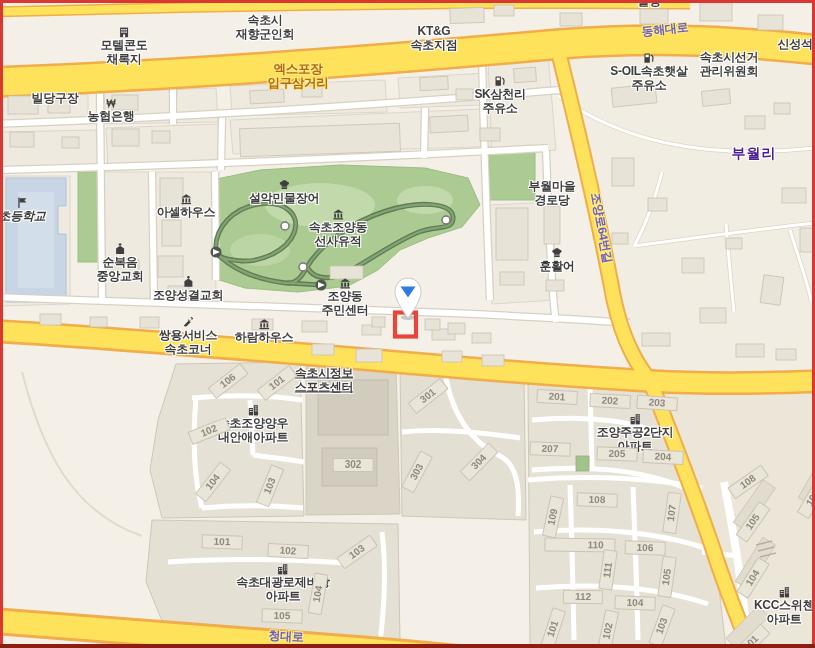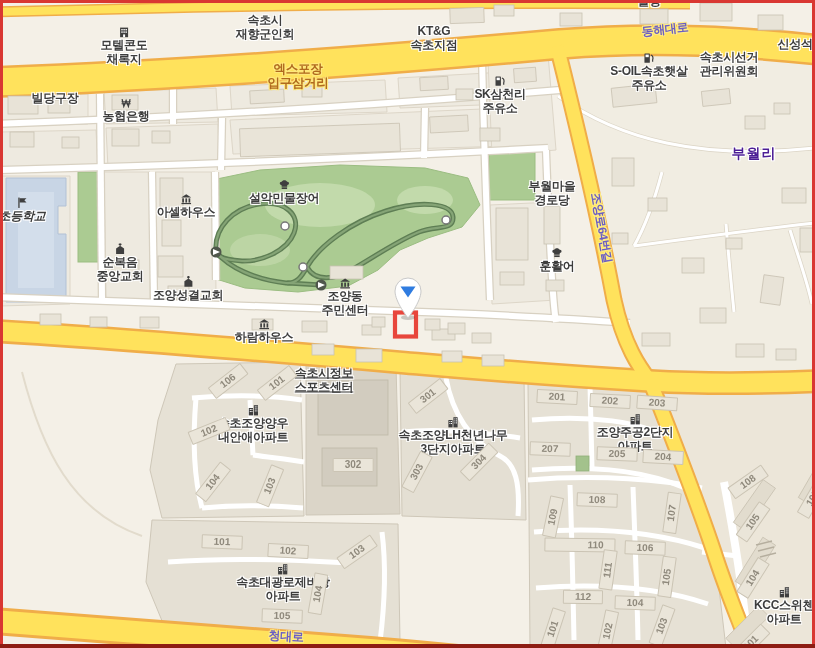--- a/index.html
+++ b/index.html
@@ -381,21 +381,21 @@
       <div class="label poi" style="left: 500px; top: 95px;">
         <svg viewBox="0 0 12 12" class="picon">
           <use href="#i-gas"></use>
         </svg>
         <span>SK삼천리</span>
         <span>주유소</span>
       </div>
       <div class="label poi" style="left: 55px; top: 99px;">
         <span>빌당구장</span>
       </div>
-      <div class="label poi" style="left: 111px; top: 110px; margin-left: 15px;">
+      <div class="label poi" style="left: 111px; top: 110px;">
         <svg viewBox="0 0 12 12" class="picon">
           <use href="#i-bank"></use>
         </svg>
         <span>농협은행</span>
       </div>
       <div class="label poi" style="left: 284px; top: 144px; margin-top: 48px;">
         <svg viewBox="0 0 12 12" class="picon">
           <use href="#i-restaurant"></use>
         </svg>
         <span>설악민물장어</span>
@@ -434,50 +434,57 @@
         </svg>
         <span>순복음</span>
         <span>중앙교회</span>
       </div>
       <div class="label poi" style="left: 188px; top: 289px;">
         <svg viewBox="0 0 12 12" class="picon">
           <use href="#i-church"></use>
         </svg>
         <span>조양성결교회</span>
       </div>
+      <div class="label poi" style="left: 338px; top: 228px;">
+        <svg viewBox="0 0 12 12" class="picon">
+          <use href="#i-museum"></use>
+        </svg>
+        <span>속초조양동</span>
+        <span>선사유적</span>
+      </div>
       <div class="label poi" style="left: 345px; top: 297px; text-align: right;">
         <svg viewBox="0 0 12 12" class="picon">
           <use href="#i-gov"></use>
         </svg>
         <span>조양동</span>
         <span>주민센터</span>
+      </div>
+      <div class="label poi" style="left: 188px; top: 336px;">
+        <svg viewBox="0 0 12 12" class="picon">
+          <use href="#i-wrench"></use>
+        </svg>
+        <span>쌍용서비스</span>
+        <span>속초코너</span>
       </div>
       <div class="label poi" style="left: 264px; top: 331px;">
         <svg viewBox="0 0 12 12" class="picon">
           <use href="#i-lodging"></use>
         </svg>
         <span>하람하우스</span>
       </div>
       <div class="label poi u" style="left: 324px; top: 380px;">
         <span>속초시정보</span>
         <span>스포츠센터</span>
       </div>
       <div class="label poi" style="left: 253px; top: 424px;">
         <svg viewBox="0 0 12 12" class="picon">
           <use href="#i-apartment"></use>
         </svg>
         <span>속초조양양우</span>
         <span>내안애아파트</span>
-      </div>
-      <div class="label poi" style="left: 453px; top: 436px;">
-        <svg viewBox="0 0 12 12" class="picon">
-          <use href="#i-apartment"></use>
-        </svg>
-        <span>속초조양LH천년나무</span>
-        <span>3단지아파트</span>
       </div>
       <div class="label poi" style="left: 635px; top: 433px;">
         <svg viewBox="0 0 12 12" class="picon">
           <use href="#i-apartment"></use>
         </svg>
         <span>조양주공2단지</span>
         <span>아파트</span>
       </div>
       <div class="label poi" style="left: 784px; top: 606px;">
         <svg viewBox="0 0 12 12" class="picon">

